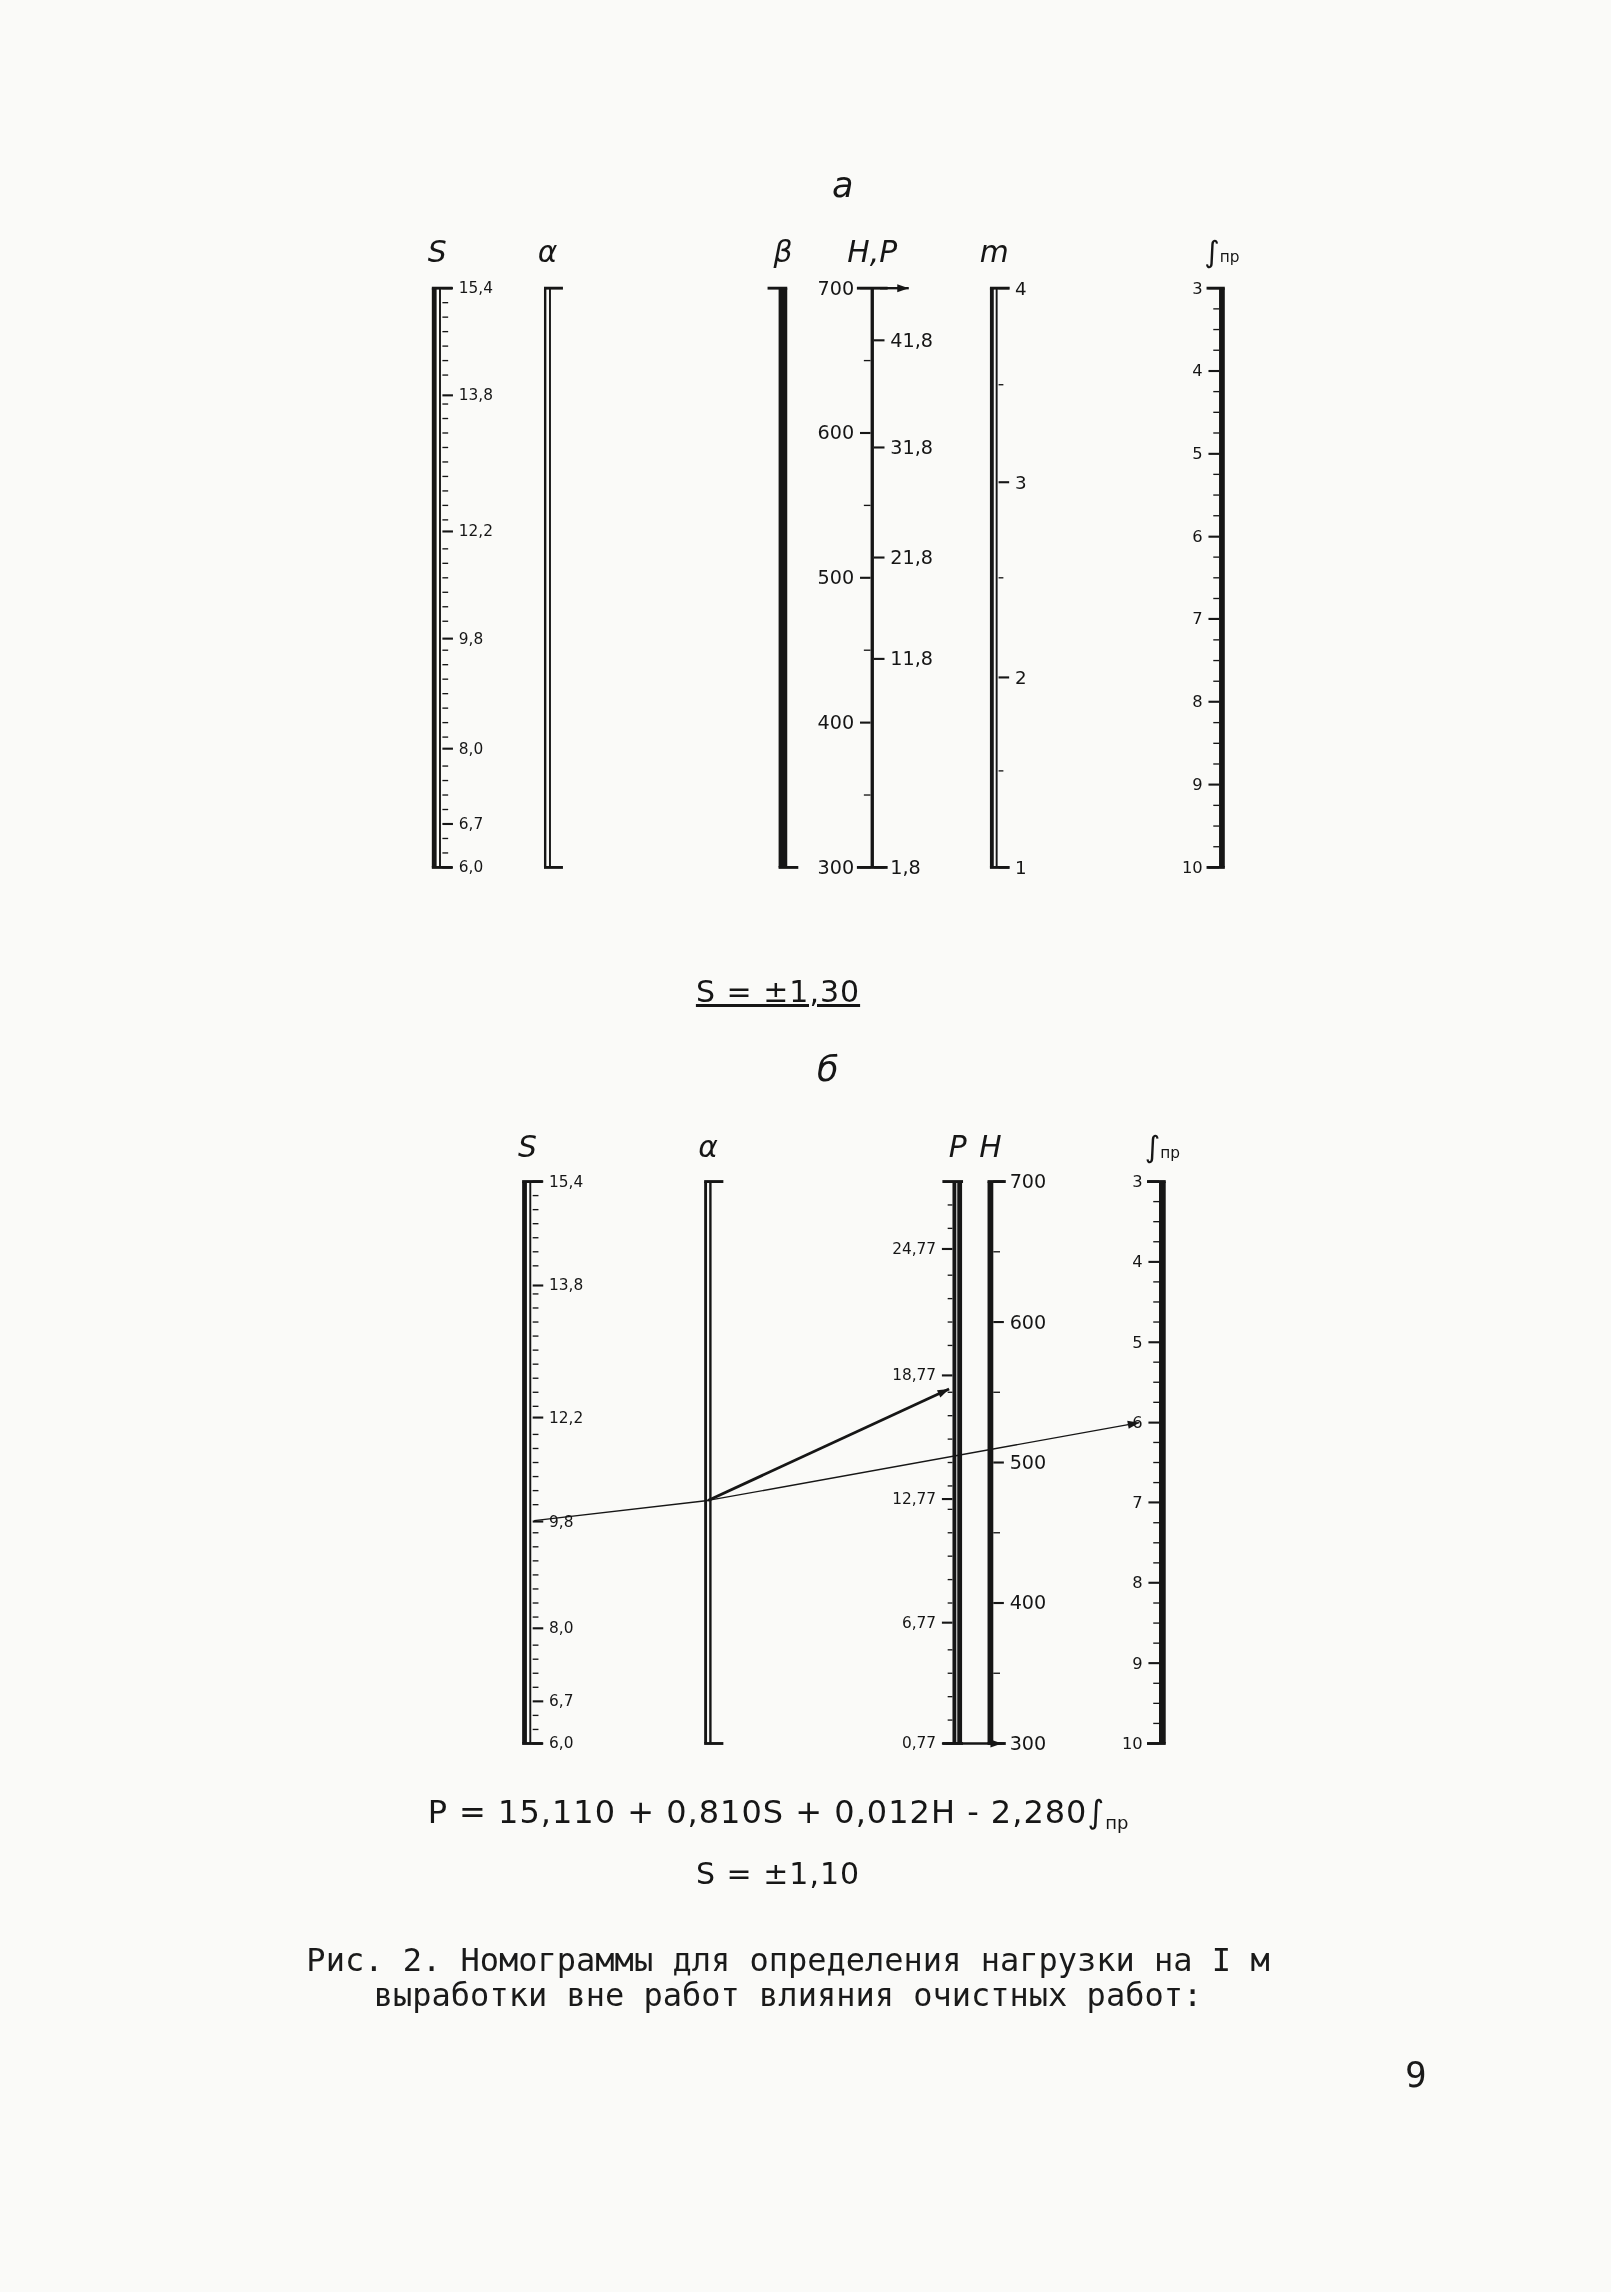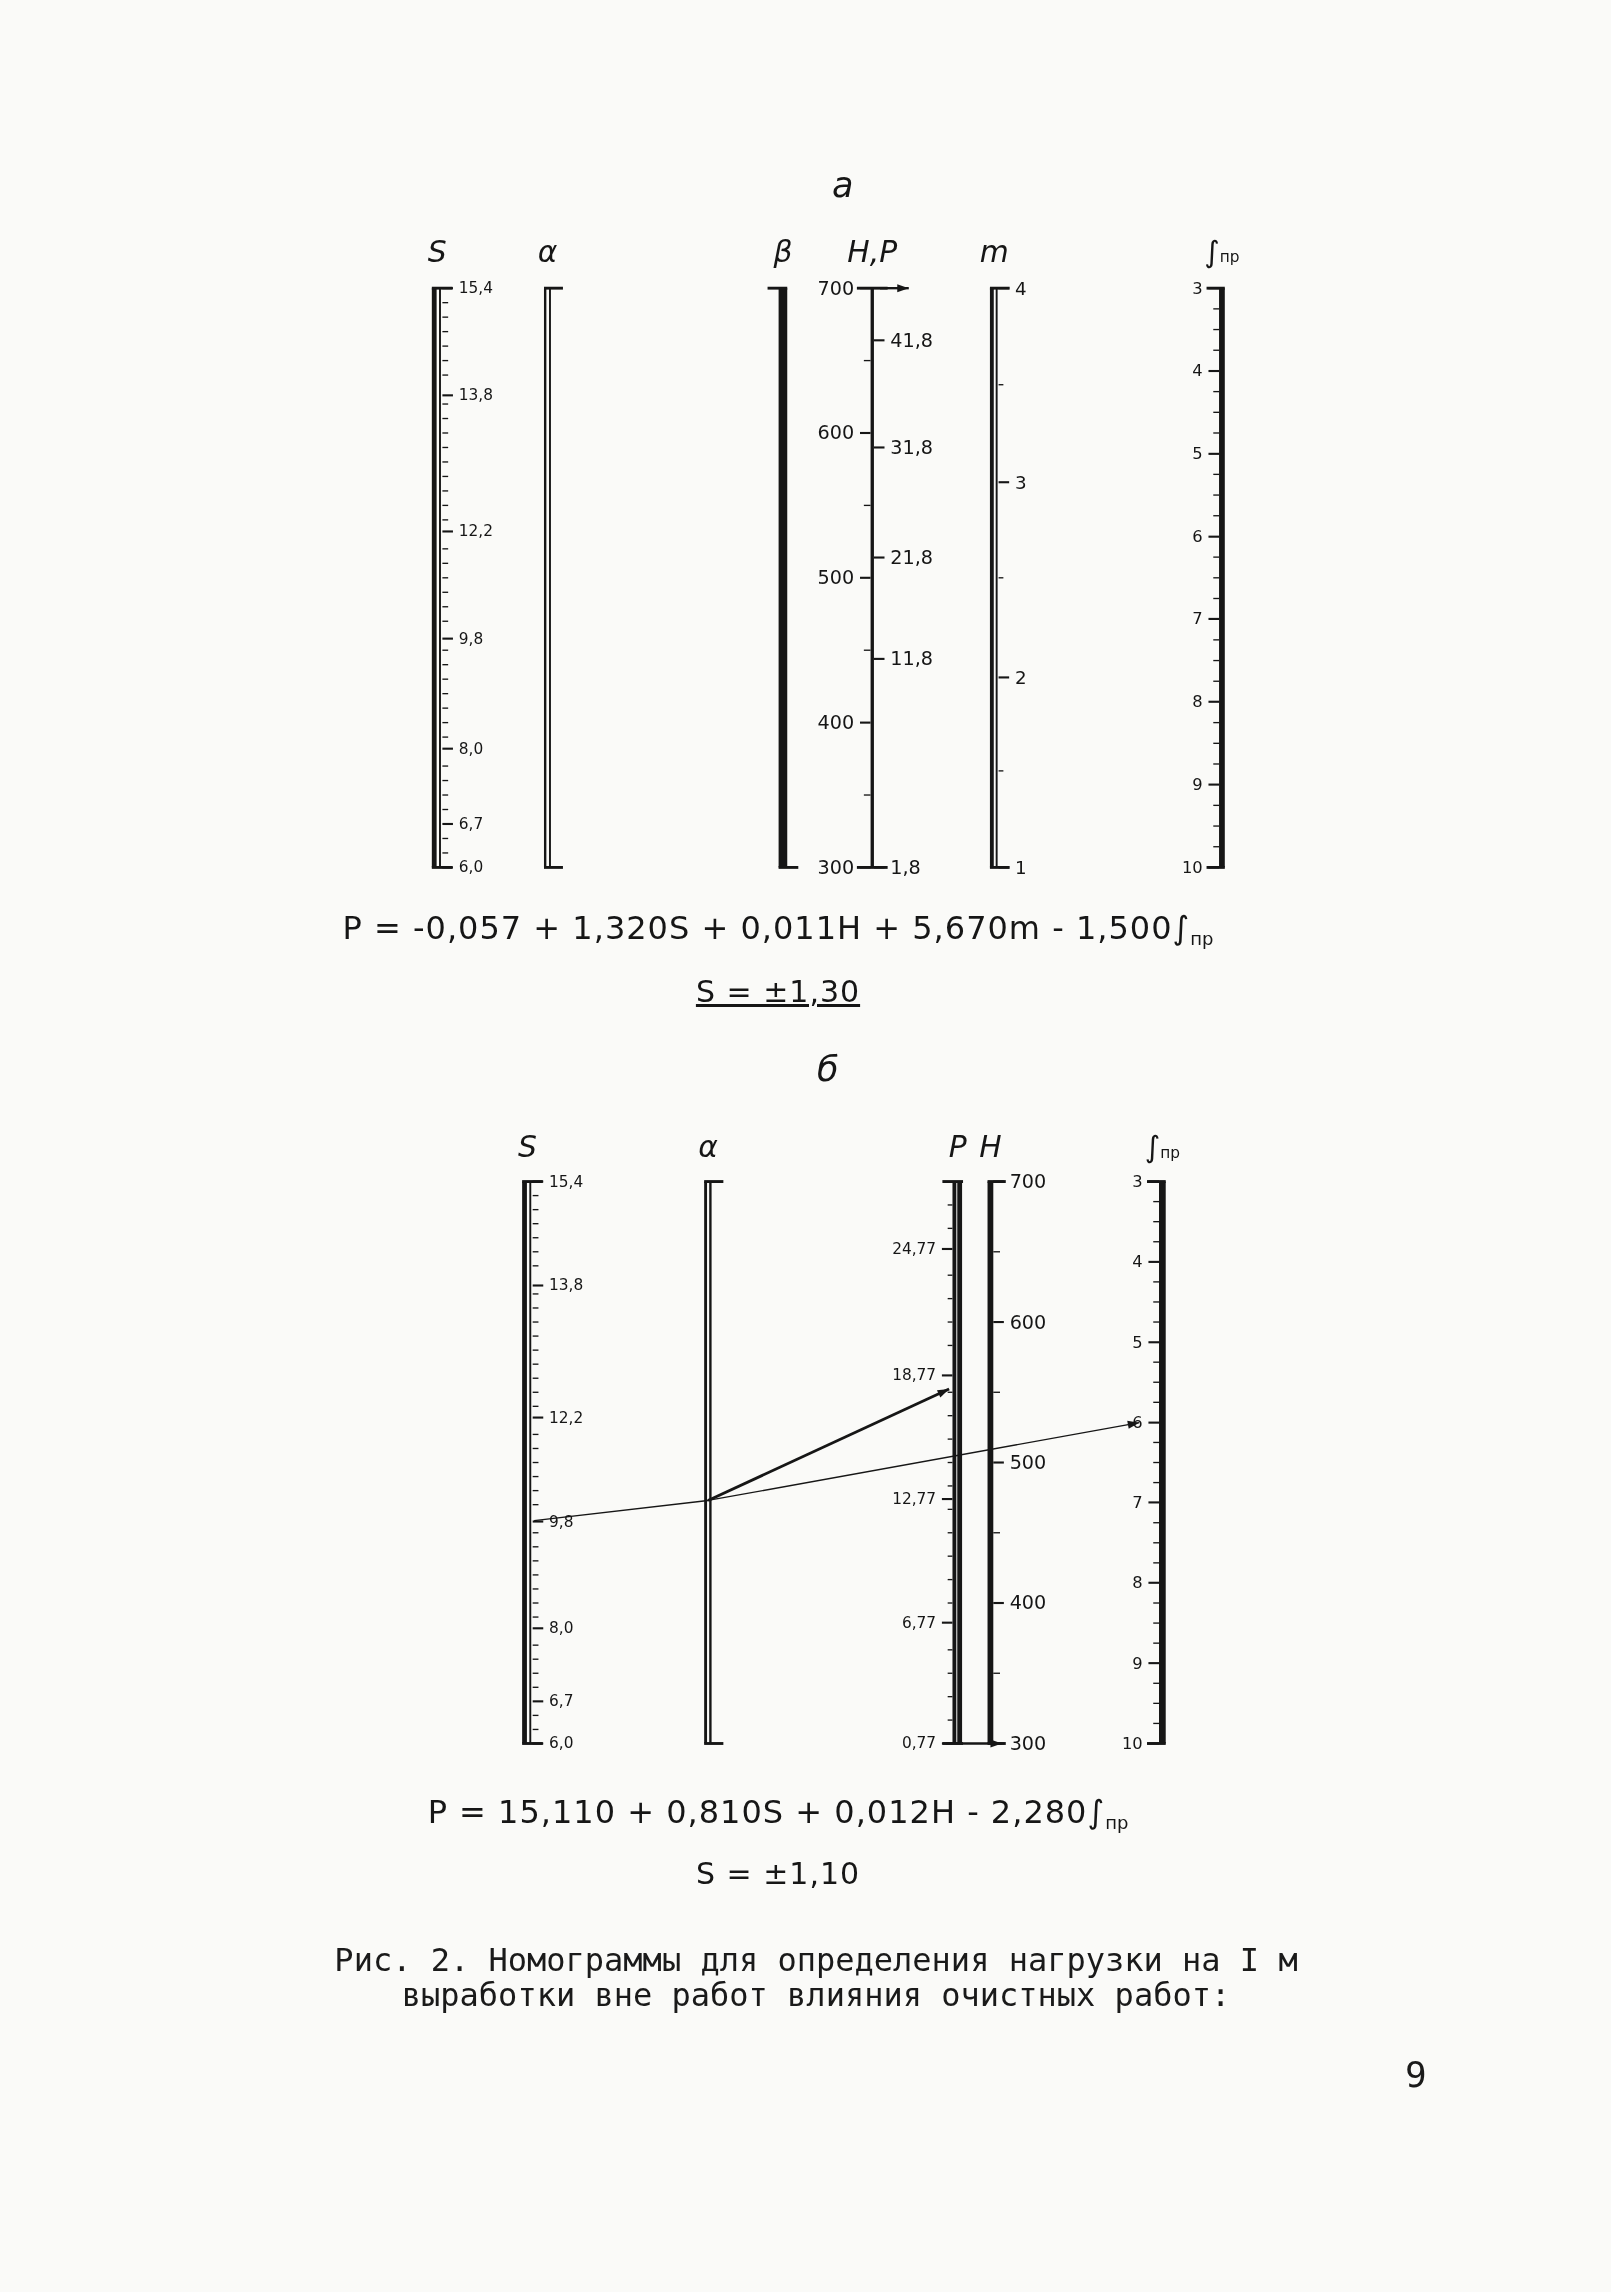--- a/index.html
+++ b/index.html
@@ -34,21 +34,20 @@
   }
   .n-a{top:974px;text-decoration:underline;}
   .n-b{top:1856px;}
   .caption{
     position:absolute;left:0;top:1943px;width:1576px;
     text-align:center;
     font-family:"DejaVu Sans Mono","Liberation Mono",monospace;
     font-size:32px;line-height:35px;
     color:#1a1a1a;
     white-space:nowrap;
-    padding-left:28px;
   }
   .page-number{
     position:absolute;left:1405px;top:2054px;
     font-family:"DejaVu Sans Mono","Liberation Mono",monospace;
     font-size:36px;color:#1a1a1a;
   }
 </style>
 </head>
 <body>
 
@@ -393,21 +392,20 @@
         <g>
           <line x1="737" y1="1562" x2="988" y2="1446" stroke="#161616" stroke-width="3"></line>
           <polygon points="988,1446 978.868999745446,1454.8467414538538 975.3450585825667,1447.2216618686582" fill="#161616"></polygon>
         </g>
       </g>
     </svg>
 
   <div class="panel-label pl-a">а</div>
   <div class="panel-label pl-b">б</div>
 
-  <div class="formula f-a"><span>P = -0,057 + 1,320S + 0,011H + 5,670m - 1,500∫</span><span class="sub">пр</span></div>
   <div class="formula-note n-a">S = ±1,30</div>
 
   <div class="formula f-b"><span>P = 15,110 + 0,810S + 0,012H - 2,280∫</span><span class="sub">пр</span></div>
   <div class="formula-note n-b">S = ±1,10</div>
 
   <div class="caption">
     <div>Рис. 2. Номограммы для определения нагрузки на I м</div>
     <div>выработки вне работ влияния очистных работ:</div>
   </div>
 

